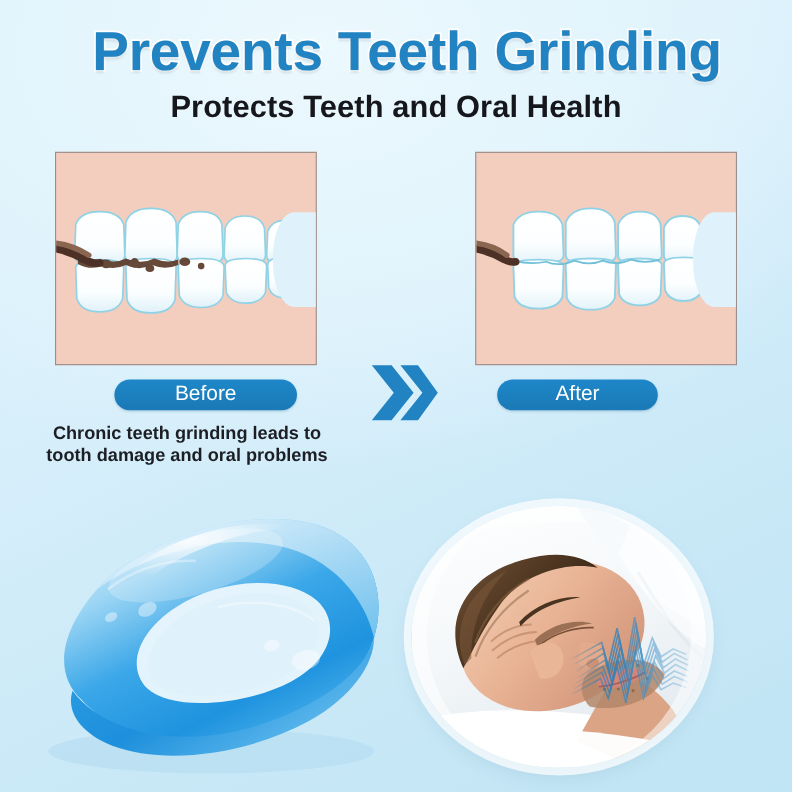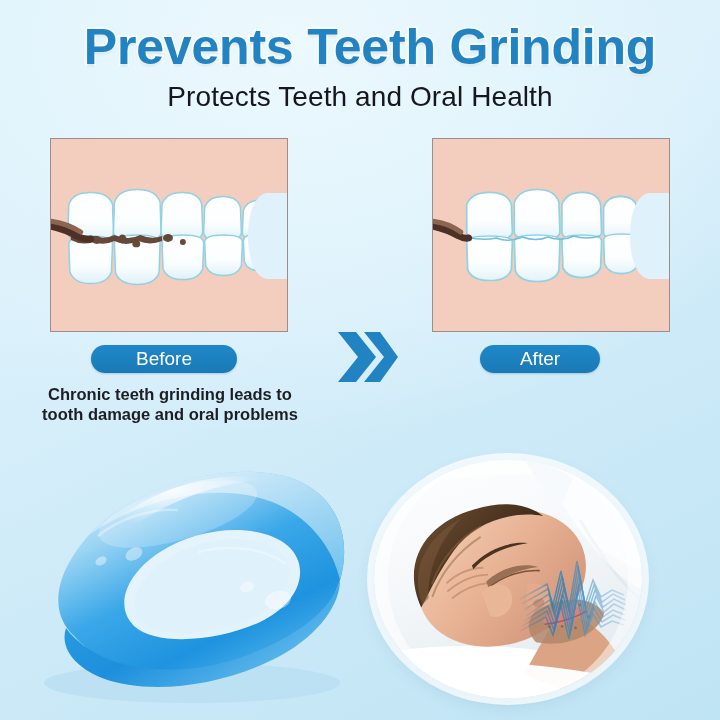--- a/index.html
+++ b/index.html
@@ -37,21 +37,21 @@
     letter-spacing: -0.2px;
     line-height: 1.08;
     -webkit-text-stroke: 3.2px #ffffff;
     paint-order: stroke fill;
     text-shadow: 0 2px 2px rgba(120,150,170,0.22);
     margin-left: 20px;
   }
   .subtitle {
     margin-top: 7px;
     font-size: 28px;
-    font-weight: normal;
+    font-weight: bold;
     color: #16171c;
     letter-spacing: 0.1px;
   }
 
   
   .compare {
     position: absolute;
     top: 138px; left: 0;
     width: 720px;
     height: 200px;
@@ -95,22 +95,22 @@
     position: absolute;
     height: 28px;
     border-radius: 14px;
     background: linear-gradient(180deg, #1e87c9 0%, #1a79b6 100%);
     color: #ffffff;
     font-size: 19px;
     line-height: 28px;
     text-align: center;
     box-shadow: 0 1px 2px rgba(30,90,130,0.25);
   }
-  .pill.before { left: 91px; top: 345px; width: 146px; }
-  .pill.after  { left: 480px; top: 345px; width: 120px; }
+  .pill.before { left: 104px; top: 345px; width: 166px; }
+  .pill.after  { left: 452px; top: 345px; width: 146px; }
 
   
   .caption {
     position: absolute;
     font-size: 16.5px;
     line-height: 20px;
     color: #1c1e24;
     text-align: center;
     white-space: pre-line;
     font-weight: bold;

